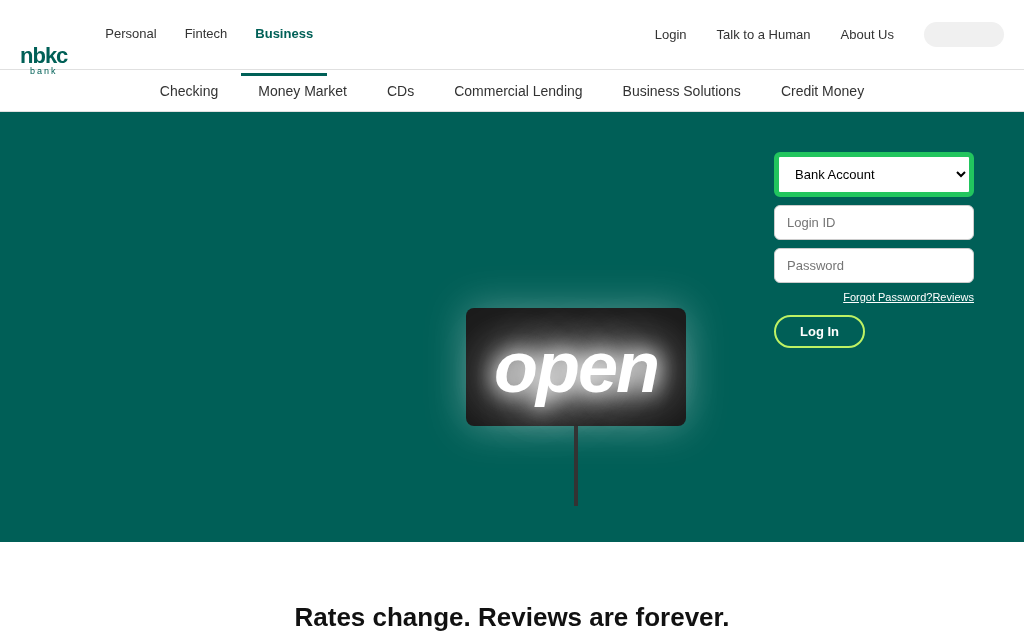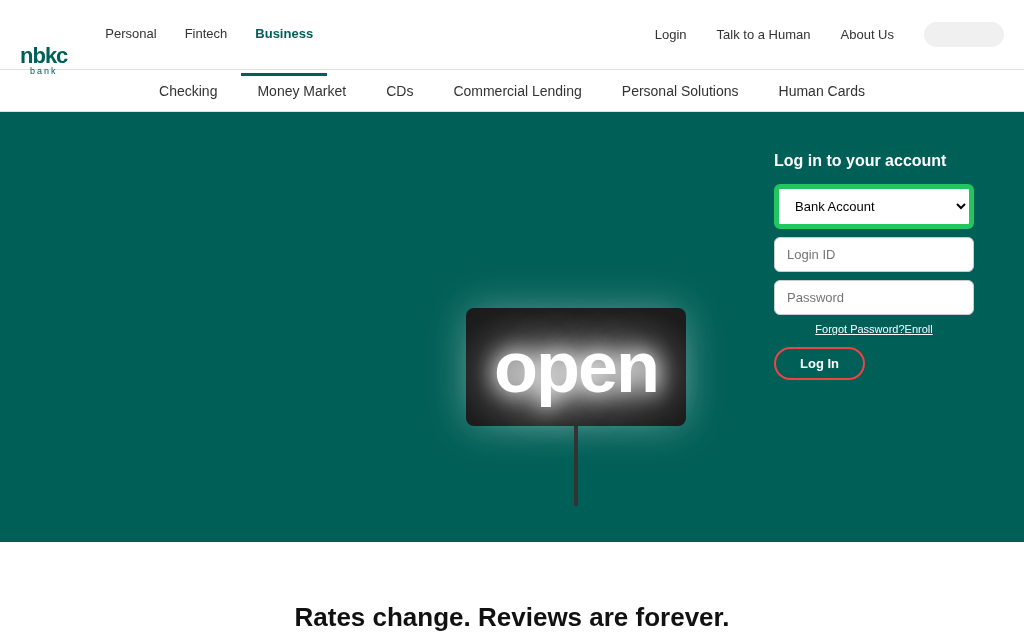--- a/index.html
+++ b/index.html
@@ -149,20 +149,21 @@
       padding: 18px 28px;
       position: relative;
       box-shadow: 0 0 40px rgba(255,255,255,0.3);
     }
     .open-text {
       font-size: 72px;
       font-weight: 900;
       color: #fff;
       text-shadow: 0 0 20px #fff, 0 0 40px #fff, 0 0 60px rgba(255,255,255,0.8);
       letter-spacing: -2px;
+      font-style: italic;
     }
     .sign-cord {
       position: absolute;
       bottom: -80px;
       left: 50%;
       transform: translateX(-50%);
       width: 4px;
       height: 80px;
       background: #333;
     }
@@ -197,33 +198,33 @@
       padding: 9px 12px;
       border-radius: 6px;
       border: 1px solid #ccc;
       font-size: 13px;
       background: #fff;
       margin-bottom: 8px;
       outline: none;
     }
     .login-links {
       display: flex;
-      justify-content: center;
+      justify-content: flex-end;
       margin-bottom: 12px;
     }
     .login-link {
       font-size: 11px;
       color: #fff;
       text-decoration: underline;
       cursor: pointer;
     }
     .login-btn {
       background: transparent;
       color: #fff;
-      border: 2px solid #ef4444;
+      border: 2px solid #bef264;
       border-radius: 20px;
       padding: 7px 24px;
       font-size: 13px;
       font-weight: 600;
       cursor: pointer;
     }
 
     
     .bottom-section {
       background: #fff;
@@ -257,44 +258,43 @@
     <a>About Us</a>
     <input class="search-box" type="text" placeholder="" style="">
   </div>
 </nav>
 
 <nav class="sub-nav">
   <a class="sub-nav-item">Checking</a>
   <a class="sub-nav-item">Money Market</a>
   <a class="sub-nav-item">CDs</a>
   <a class="sub-nav-item">Commercial Lending</a>
-  <a class="sub-nav-item">Personal Solutions</a>
-  <a class="sub-nav-item">Human Cards</a>
+  <a class="sub-nav-item">Business Solutions</a>
+  <a class="sub-nav-item">Credit Money</a>
 </nav>
 
 <section class="hero">
 
   <div class="hero-image">
     <div class="open-sign">
       <span class="open-text">open</span>
       <div class="sign-cord"></div>
     </div>
   </div>
 
   <div class="login-panel">
-    <p class="login-title">Log in to your account</p>
     <select class="login-select">
       <option>Bank Account</option>
       <option>Investment Account</option>
     </select>
     <input class="login-input" type="text" placeholder="Login ID" style="">
     <input class="login-input" type="password" placeholder="Password" style="">
     <div class="login-links">
       <span class="login-link">Forgot Password?</span>
-      <span class="login-link">Enroll</span>
+      <span class="login-link">Reviews</span>
     </div>
     <button class="login-btn">Log In</button>
   </div>
 </section>
 
 <section class="bottom-section">
   <p class="bottom-tagline">Rates change. Reviews are forever.</p>
 </section>
 
 </body></html>

